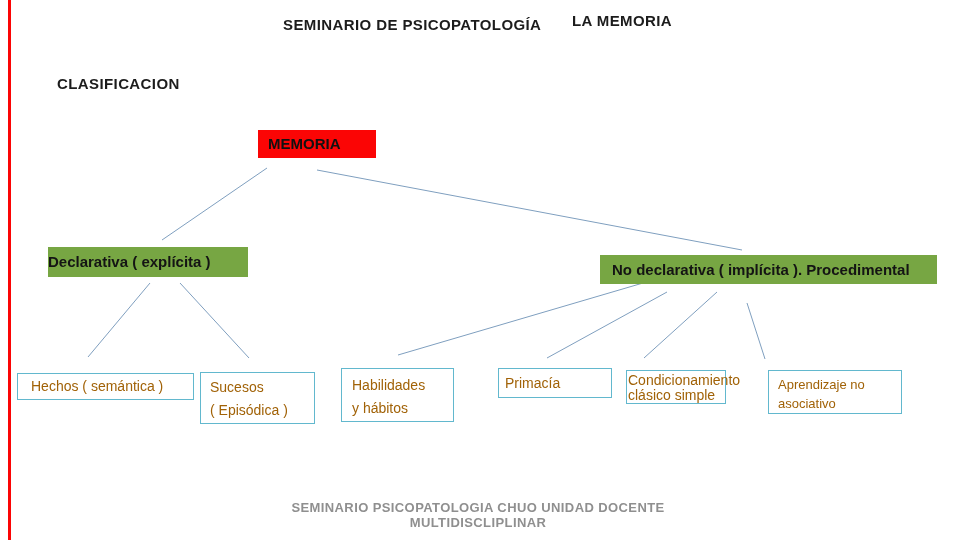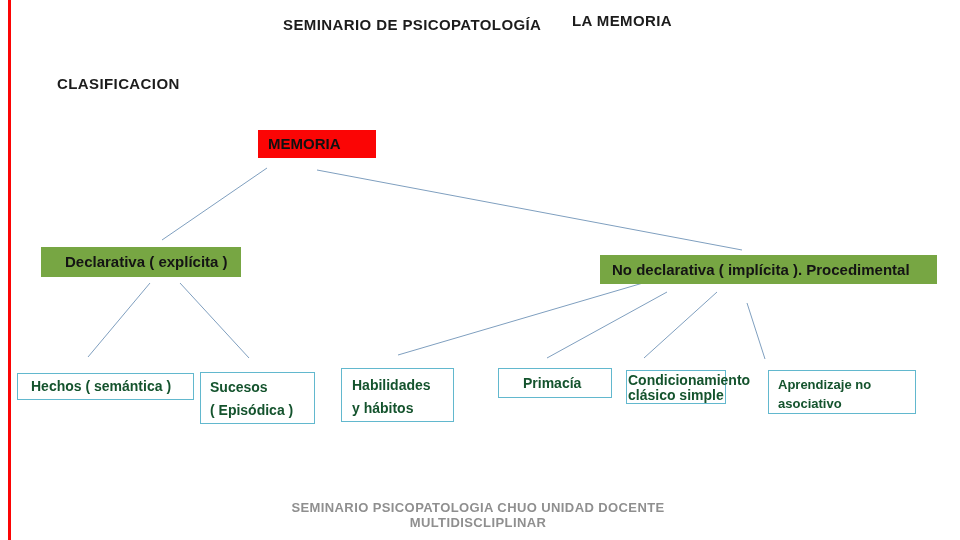--- a/index.html
+++ b/index.html
@@ -12,33 +12,33 @@
   .title-right{position:absolute;left:572px;top:12px;font-size:15px;font-weight:600;letter-spacing:.4px;color:#1c1c1c;}
   .heading{position:absolute;left:57px;top:75px;font-size:15px;font-weight:600;letter-spacing:.4px;color:#1c1c1c;}
   .connectors{position:absolute;left:0;top:0;width:960px;height:540px;}
   .connectors line{stroke:var(--line,#7f9fbf);stroke-width:1;}
   .node{position:absolute;box-sizing:border-box;font-weight:700;color:#141414;}
   .root{
     left:258px;top:130px;width:118px;height:28px;background:var(--red,#fb0505);
     font-size:15px;font-weight:600;line-height:28px;padding-left:10px;color:#111;
   }
   .branch{background:var(--green,#77a643);font-size:15px;}
-  .branch.b1{left:41px;top:247px;width:200px;height:30px;line-height:30px;padding-left:24px;}
+  .branch.b1{left:48px;top:247px;width:200px;height:30px;line-height:30px;padding-left:0;}
   .branch.b2{left:600px;top:255px;width:337px;height:29px;line-height:29px;padding-left:12px;}
   .leaf{
     position:absolute;box-sizing:border-box;background:#fff;
-    border:1px solid var(--teal,#62b8ce);font-weight:700;color:#14532d;
+    border:1px solid var(--teal,#62b8ce);font-weight:400;color:#a16207;
   }
   .leaf .ln{display:block;}
   .leaf.hechos{left:17px;top:373px;width:177px;height:27px;font-size:14px;line-height:25px;padding-left:13px;}
   .leaf.sucesos{left:200px;top:372px;width:115px;height:52px;font-size:14px;line-height:23px;padding:3px 0 0 9px;}
   .leaf.habilidades{left:341px;top:368px;width:113px;height:54px;font-size:14px;line-height:23px;padding:5px 0 0 10px;}
-  .leaf.primacia{left:498px;top:368px;width:114px;height:30px;font-size:14px;line-height:28px;padding-left:24px;}
+  .leaf.primacia{left:498px;top:368px;width:114px;height:30px;font-size:14px;line-height:28px;padding-left:6px;}
   .leaf.condicionamiento{left:626px;top:370px;width:100px;height:34px;font-size:14px;line-height:15px;padding:2px 0 0 1px;}
-  .leaf.aprendizaje{left:768px;top:370px;width:148px;height:44px;font-size:13px;line-height:19px;padding:4px 0 0 9px;}
+  .leaf.aprendizaje{left:768px;top:370px;width:134px;height:44px;font-size:13px;line-height:19px;padding:4px 0 0 9px;}
   .footer{
     position:absolute;left:0;right:4px;top:500px;text-align:center;
     font-size:13px;letter-spacing:.4px;color:#8f8f8f;line-height:15px;font-weight:600;
   }
 </style>
 </head>
 <body>
 
 <div class="slide">
 

